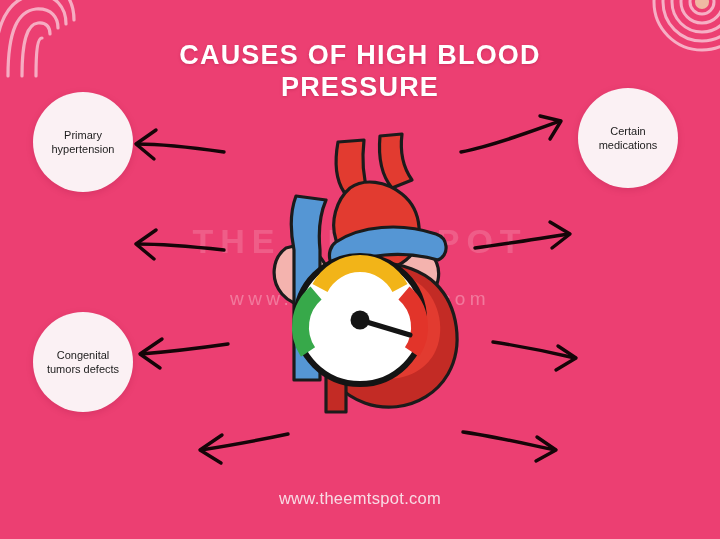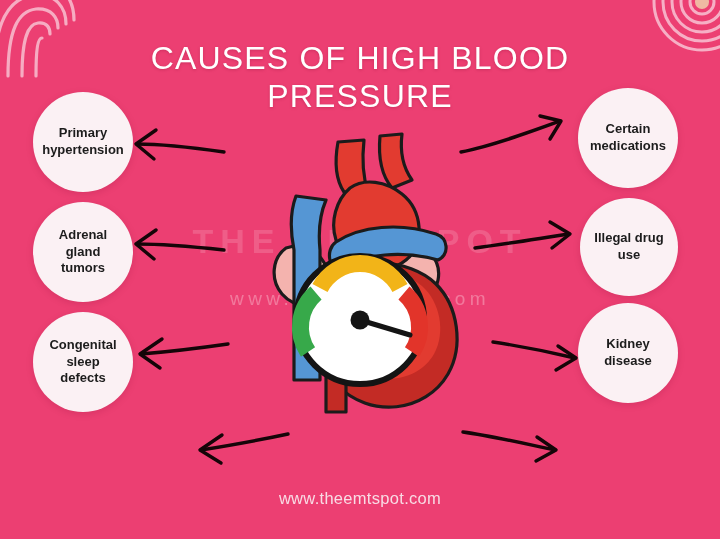--- a/index.html
+++ b/index.html
@@ -19,22 +19,22 @@
   
   .deco { position:absolute; pointer-events:none; }
   .deco-tl { left:-38px; top:-42px; width:130px; height:120px; }
   .deco-tr { right:-30px; top:-46px; width:120px; height:120px; }
 
   
   .title {
     position:absolute; left:0; right:0; top:40px;
     text-align:center;
     color:#ffffff;
-    font-size:32px;
-    font-weight:normal;
+    font-size:27px;
+    font-weight:bold;
     letter-spacing:1.2px;
     line-height:1.18;
     text-shadow:0 1px 3px rgba(150,20,60,.35);
     padding:0 150px;
   }
 
   
   .wm-big {
     position:absolute; left:0; right:0; top:222px;
     text-align:center;
@@ -57,22 +57,22 @@
     position:absolute;
     border-radius:50%;
     background:#fbf1f4;
     box-shadow:0 2px 7px rgba(130,10,50,.18);
     display:flex; align-items:center; justify-content:center;
     text-align:center;
   }
   .bubble span {
     display:block;
     color:#1c1c1c;
-    font-size:13px;
-    font-weight:bold;
+    font-size:11px;
+    font-weight:normal;
     line-height:1.28;
     padding:0 9px;
   }
 
   .b-primary    { left:33px;  top:92px;  width:100px; height:100px; }
   .b-adrenal    { left:33px;  top:202px; width:100px; height:100px; }
   .b-congenital { left:33px;  top:312px; width:100px; height:100px; }
   .b-thyroid    { left:96px;  top:412px; width:98px;  height:98px;  }
 
   .b-medications{ left:578px; top:88px;  width:100px; height:100px;text-align:center; }
@@ -170,36 +170,27 @@
 
         <path d="M110 190 L 160 205" stroke="#141414" stroke-width="5" stroke-linecap="round"></path>
         <circle cx="110" cy="190" r="9.5" fill="#141414"></circle>
       </g>
     </svg>
   </div>
 
   <div class="bubble b-primary">
     <span>Primary hypertension</span>
   </div>
-  <div class="bubble b-adrenal">
-    <span>Adrenal gland tumors</span>
-  </div>
   <div class="bubble b-congenital">
-    <span>Congenital sleep defects</span>
+    <span>Congenital tumors defects</span>
   </div>
 
   <div class="bubble b-medications">
     <span>Certain medications</span>
   </div>
-  <div class="bubble b-drug">
-    <span>Illegal drug use</span>
-  </div>
-  <div class="bubble b-kidney">
-    <span>Kidney disease</span>
-  </div>
 
   <svg class="arrow a-l1" viewBox="0 0 96 48">
     <g fill="none" stroke="#150508" stroke-width="3.4" stroke-linecap="round" stroke-linejoin="round">
       <path d="M92 30 C 64 26, 30 22, 5 22"></path>
       <path d="M24 8 L 4 22 L 22 37"></path>
     </g>
   </svg>
   <svg class="arrow a-l2" viewBox="0 0 96 48">
     <g fill="none" stroke="#150508" stroke-width="3.4" stroke-linecap="round" stroke-linejoin="round">
       <path d="M92 28 C 64 25, 30 22, 5 22"></path>

